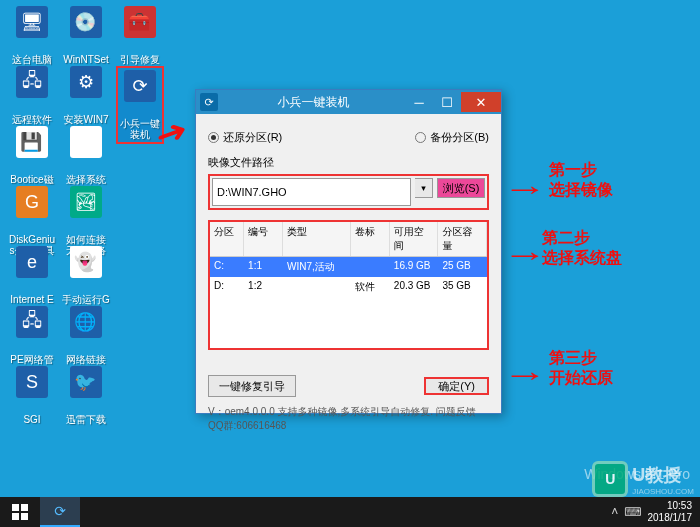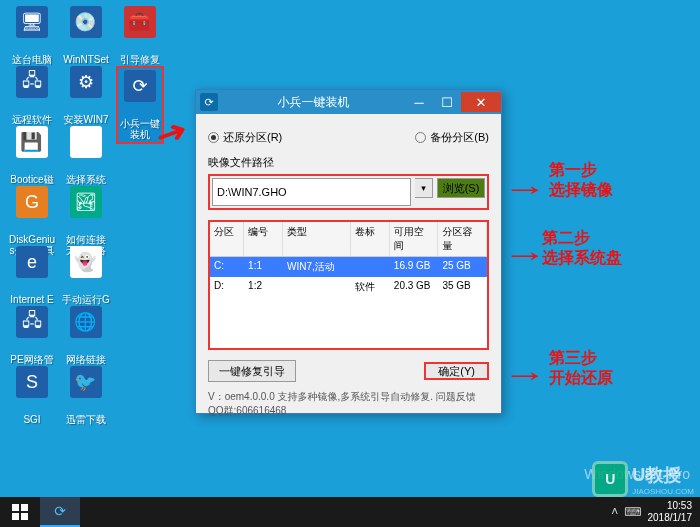--- a/index.html
+++ b/index.html
@@ -41,32 +41,32 @@
 .content { padding: 10px 12px; }
 .radio-row { display: flex; margin: 6px 0 10px; font-size: 11px; }
 .radio-row label { display: flex; align-items: center; cursor: pointer; }
 .radio-row .rb { width: 11px; height: 11px; border: 1px solid #777; border-radius: 50%; margin-right: 4px; display: inline-flex; align-items:center; justify-content:center; }
 .radio-row .rb.sel::after { content:''; width:5px; height:5px; background:#333; border-radius:50%; }
 .radio-row .spacer { flex:1; }
 
 .section-label { font-size: 11px; margin: 4px 0; }
 .path-row { display: flex; gap: 4px; border: 2px solid #e33; padding: 2px; }
 .path-input { flex:1; height: 28px; border: 1px solid #999; background:#fff; font-size:11px; padding: 0 4px; }
-.browse-btn { width: 48px; height: 20px; border: 1px solid #999; background: #4d7c0f; font-size: 11px; cursor:pointer; }
+.browse-btn { width: 48px; height: 20px; border: 1px solid #999; background: #ec4899; font-size: 11px; cursor:pointer; }
 .dropdown-arrow { width: 18px; height:20px; border:1px solid #999; border-left:none; background:#e8e8e8; display:flex; align-items:center; justify-content:center; font-size:9px; cursor:pointer;}
 
 .table-wrap { border: 2px solid #e33; margin-top: 10px; height: 130px; background:#fff; overflow:hidden;}
 .thead { display:flex; background:#f5f5f5; border-bottom:1px solid #ccc; font-size:10px; }
 .thead > div { padding: 3px 4px; border-right:1px solid #ddd; }
 .trow { display:flex; font-size:10px; cursor:pointer; }
 .trow > div { padding: 3px 4px; }
 .trow.sel { background:#3a7cff; color:#fff; }
 .c1{width:35px}.c2{width:40px}.c3{width:70px}.c4{width:40px}.c5{width:50px}.c6{width:50px}
 
-.bottom-row { display:flex; margin-top:10px; align-items:center; }
+.bottom-row { display:flex; margin-top:25px; align-items:center; }
 .repair-btn { height:22px; padding: 0 10px; border:1px solid #999; background:#e8e8e8; font-size:11px; cursor:pointer; }
 .ok-btn { height:18px; padding: 0 12px; border: 2px solid #e33; background:#e8e8e8; font-size:11px; cursor:pointer; }
 .status { font-size:10px; color:#555; margin-top:8px; }
 
 
 .arrow { position:absolute; color:#e11; font-size: 30px; font-weight:bold; transform: scaleX(1.5); }
 .anno { position:absolute; color:#e11; font-size:16px; font-weight:bold; line-height:20px; }
 .arrow1{ top:168px; left:510px; }
 .arrow2{ top:234px; left:510px; }
 .arrow3{ top:354px; left:510px; }

